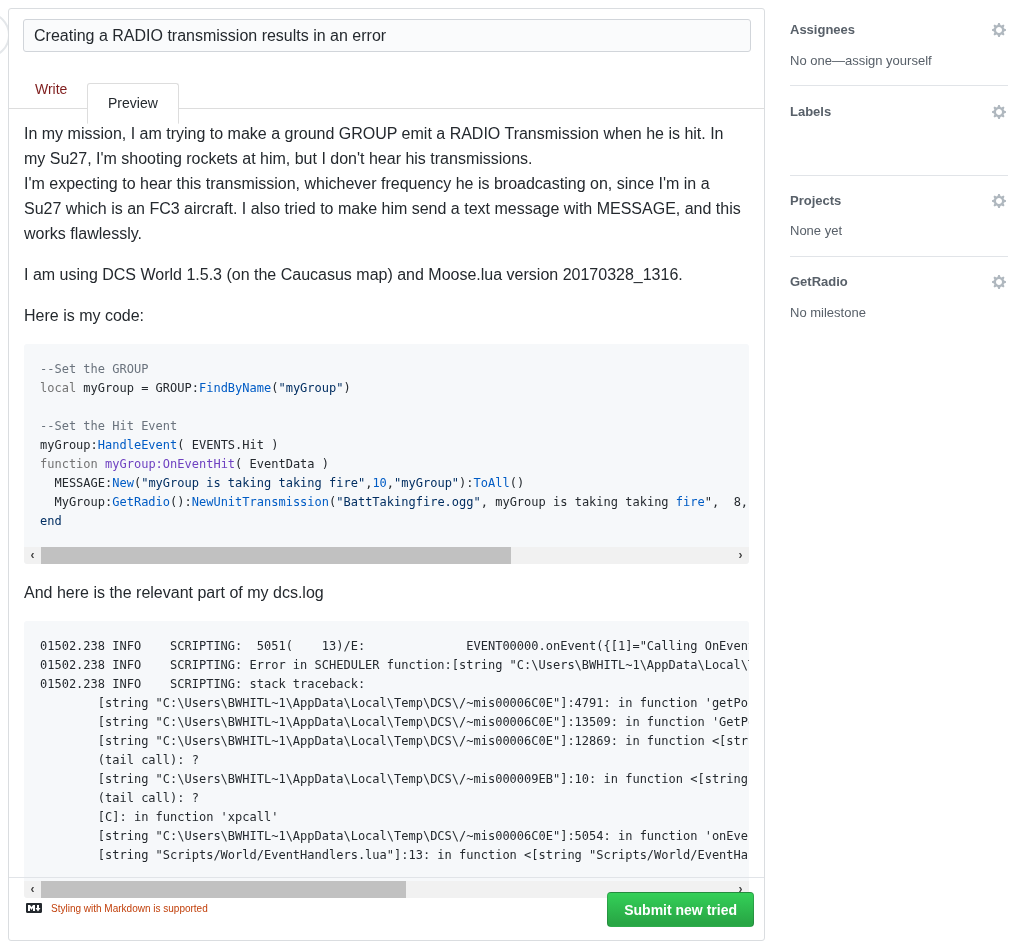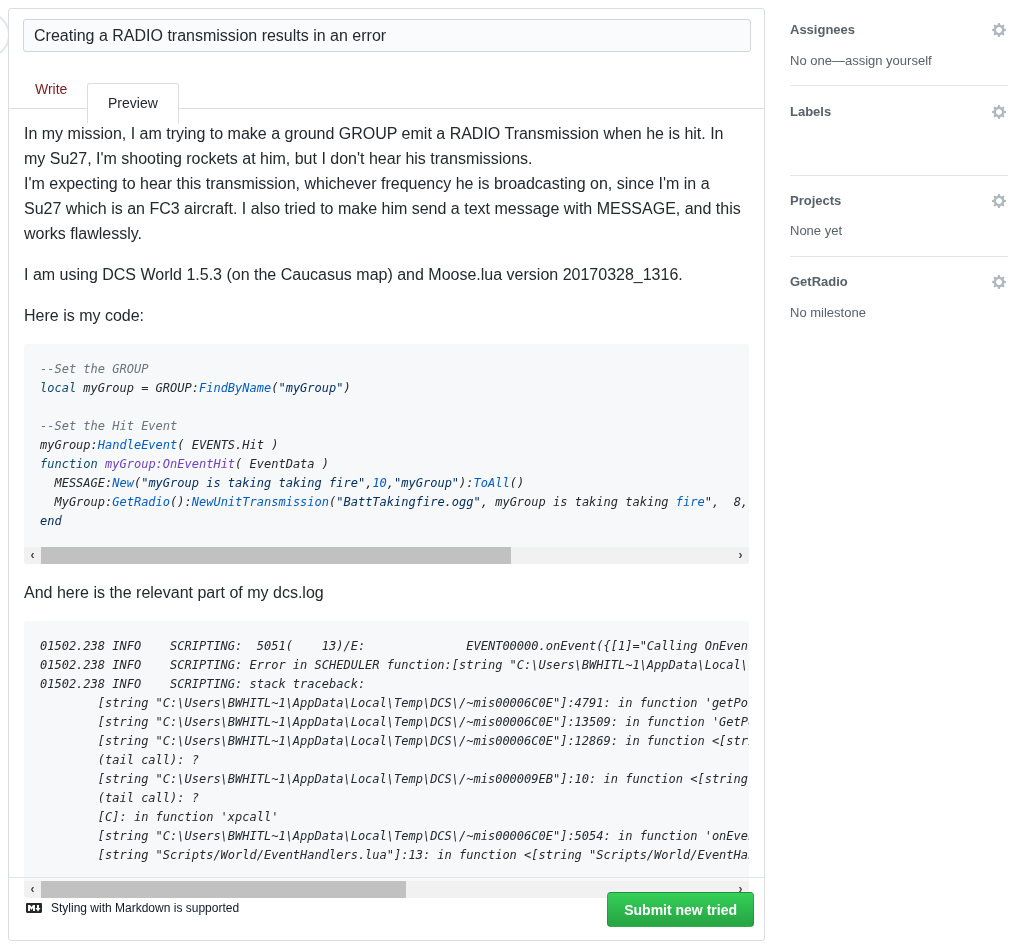--- a/index.html
+++ b/index.html
@@ -16,31 +16,31 @@
 
   .tabbar { position:absolute; left:0; top:60px; width:100%; height:40px; border-bottom:1px solid #dddddd; }
   .tab-write { position:absolute; left:26px; top:0; height:40px; line-height:40px; font-size:14px; color:#7f1d1d; cursor:pointer; }
   .tab-preview { position:absolute; left:78px; top:0; height:41px; line-height:38px; padding:0 20px; font-size:14px; color:#24292e; background:#fff; border:1px solid #dddddd; border-bottom:1px solid #fff; border-radius:3px 3px 0 0; z-index:2;margin-top:14px; }
 
   .content { position:absolute; left:15px; right:15px; top:100px; padding-top:12px; }
   p.md { font-size:16px; line-height:25px; margin:0 0 16px; color:#24292e; }
 
   .codeblock { background:#f6f8fa; border-radius:3px; margin:0 0 16px; overflow:hidden; }
   .codebody { padding:16px; overflow:hidden; white-space:pre; font-family:"DejaVu Sans Mono", monospace; font-size:12px; line-height:19px; color:#24292e; }
-  .cl { min-height:19px; white-space:pre;font-style:italic; }
-  .tk-c{color:#6a737d} .tk-k{color:#0c4a6e} .tk-f{color:#005cc5} .tk-s{color:#032f62}
+  .cl { min-height:19px; white-space:pre; }
+  .tk-c{color:#6a737d} .tk-k{color:#737373} .tk-f{color:#005cc5} .tk-s{color:#032f62}
   .tk-n{color:#005cc5} .tk-d{color:#6f42c1} .tk-e{color:#032f62} .tk-p{color:#24292e}
 
   .hscroll { position:relative; height:17px; background:#f1f1f1; border-radius:0 0 3px 3px; }
   .sb-arrow { position:absolute; top:0; width:17px; height:17px; text-align:center; line-height:16px; font-size:12px; font-weight:bold; color:#444; cursor:pointer; }
   .sb-arrow.left { left:0; } .sb-arrow.right { right:0; }
   .sb-thumb { position:absolute; top:0; height:17px; background:#c1c1c1; cursor:pointer; }
 
   .box-footer { position:absolute; left:0; right:0; bottom:0; height:63px; border-top:1px solid #e1e4e8; }
-  .md-note { position:absolute; left:15px; top:22px; display:flex; align-items:center; gap:7px; color:#0f172a; font-size:12px; cursor:pointer; }
+  .md-note { position:absolute; left:15px; top:22px; display:flex; align-items:center; gap:7px; color:#c2410c; font-size:10px; cursor:pointer; }
   .submit-btn { position:absolute; right:10px; top:14px; height:35px; padding:0 16px; font-family:"Liberation Sans",sans-serif; font-size:14px; font-weight:bold; color:#fff; background:linear-gradient(-180deg,#34d058 0%,#28a745 90%); border:1px solid rgba(27,31,35,0.2); border-radius:4px; cursor:pointer; }
 
   
   .sidebar { position:absolute; left:790px; top:0; width:218px; height:944px; font-size:13px; }
   .sb-title { position:absolute; left:0; font-size:13px; font-weight:600; color:#586069; }
   .sb-value { position:absolute; left:0; font-size:13px; color:#586069; }
   .sb-gear { position:absolute; right:0; width:16px; height:16px; cursor:pointer; }
   .sb-divider { position:absolute; left:0; right:0; height:0; border-top:1px solid #e1e4e8; }
   .label-chip { position:absolute; left:0; right:0; height:25px; line-height:25px; padding:0 12px; border-radius:3px; font-size:13px; font-weight:600; color:#24292e; cursor:pointer; }
 </style>

